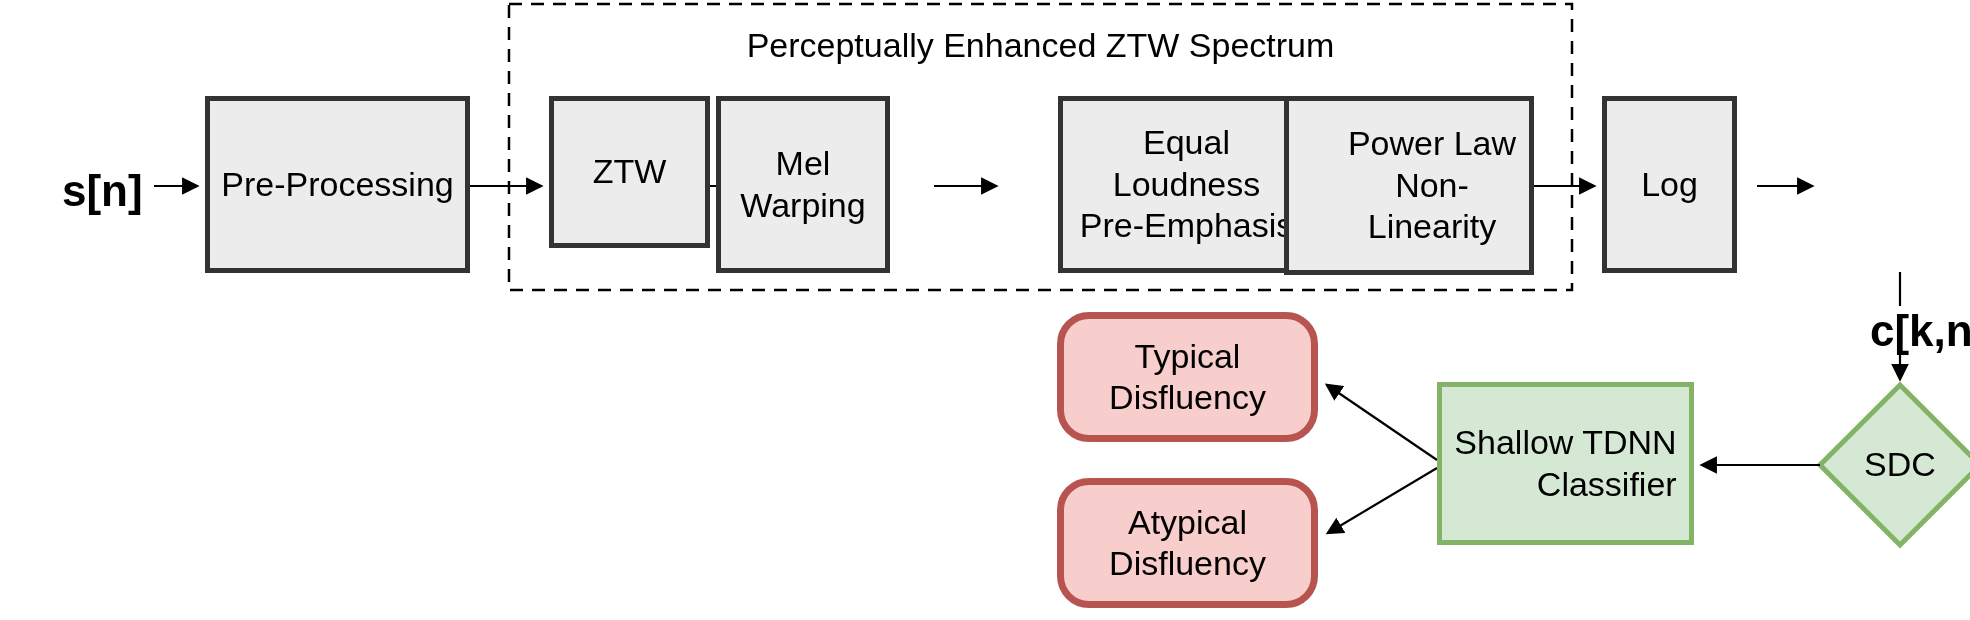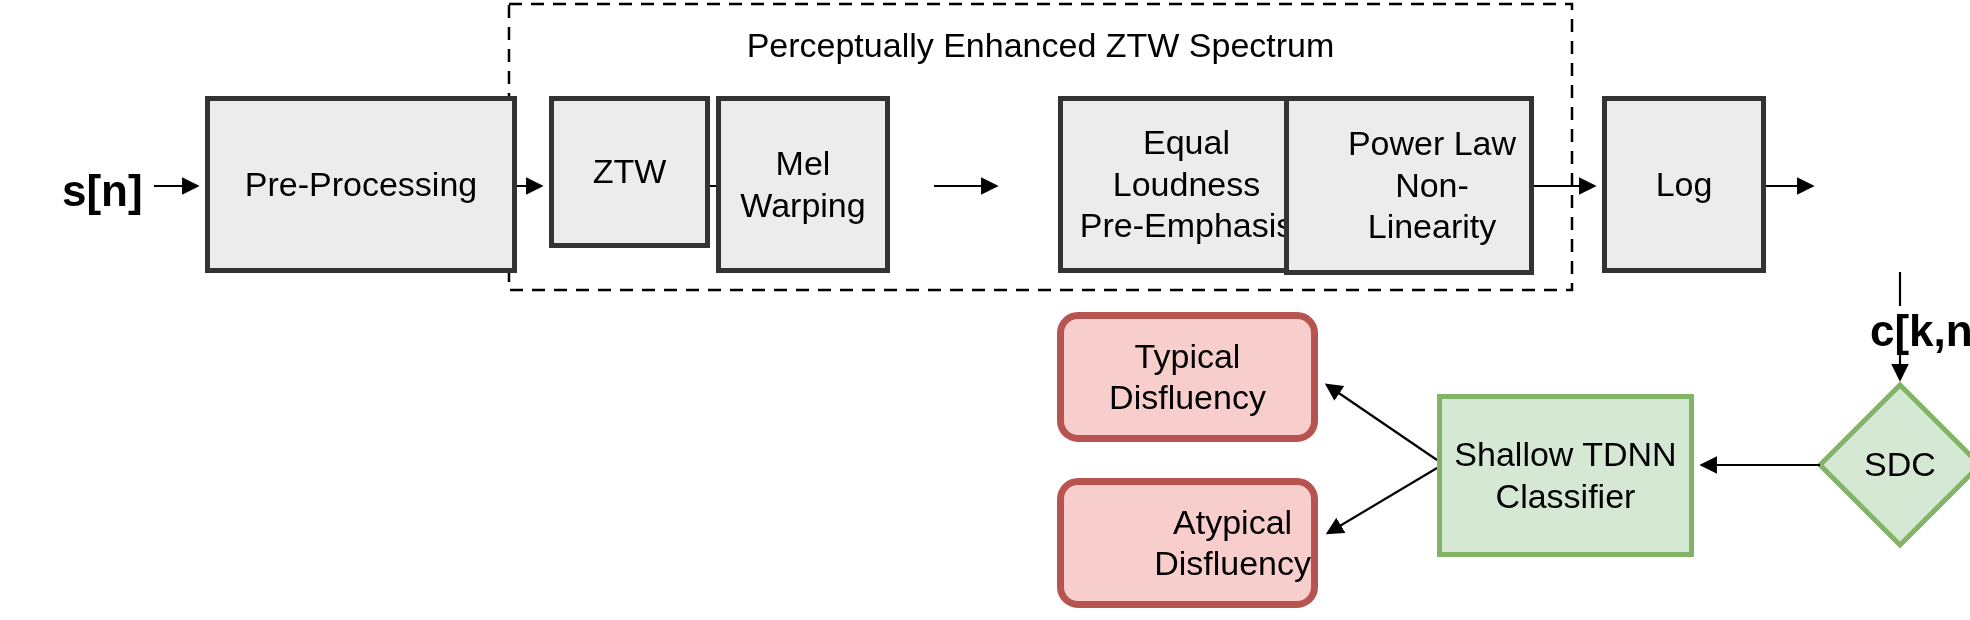--- a/index.html
+++ b/index.html
@@ -23,21 +23,21 @@
     display: flex;
     align-items: center;
     justify-content: center;
     text-align: center;
     font-size: 34px;
     line-height: 1.22;
     white-space: pre-line;
   }
   .process { background: var(--process-fill, #ececec); border: 5px solid var(--process-stroke, #333333); }
   .green-box { background: var(--green-fill, #d5e8d4); border: 5px solid var(--green-stroke, #82b366); }
-  .red-box { background: var(--red-fill, #f8cecc); border: 7px solid var(--red-stroke, #b85450); border-radius: 21px; }
+  .red-box { background: var(--red-fill, #f8cecc); border: 7px solid var(--red-stroke, #b85450); border-radius: 32px; }
   .diamond-label { position: absolute; background: transparent; }
   .group-title {
     position: absolute;
     left: 497px; top: 26px; width: 1063px;
     text-align: center;
     font-size: 34px;
   }
   .io-label { position: absolute; font-weight: bold; font-size: 44px; }
 </style>
 </head>
@@ -69,21 +69,21 @@
 
     <line class="edge" x1="1808" y1="465" x2="1690" y2="465" marker-end="url(#arrowhead)"></line>
     <line class="edge" x1="1425" y1="460" x2="1315" y2="385" marker-end="url(#arrowhead)"></line>
     <line class="edge" x1="1425" y1="468" x2="1316" y2="533" marker-end="url(#arrowhead)"></line>
   </svg>
 
   <div class="group-title">Perceptually Enhanced ZTW Spectrum</div>
 
   <div class="io-label" style="left:50px; top:166px;">s[n]</div>
 
-  <div class="node process" style="left:193px; top:96px; width:312px; height:177px;">
+  <div class="node process" style="left:193px; top:96px; width:265px; height:177px;">
     <span>Pre-Processing</span>
   </div>
 
   <div class="node process" style="left:537px; top:96px; width:161px; height:152px;">
     <span>ZTW</span>
   </div>
 
   <div class="node process" style="left:704px; top:96px; width:174px; height:177px;">
     <span>Mel
 Warping</span>
@@ -93,39 +93,39 @@
     <span>Equal
 Loudness
 Pre-Emphasis</span>
   </div>
 
   <div class="node process" style="left:1272px; top:96px; width:250px; height:179px;padding-left:46px;">
     <span>Power Law
 Non-Linearity</span>
   </div>
 
-  <div class="node process" style="left:1590px; top:96px; width:164px; height:177px;">
+  <div class="node process" style="left:1590px; top:96px; width:135px; height:177px;">
     <span>Log</span>
   </div>
 
 
   <div class="io-label" style="left:1858px; top:306px;">c[k,n]</div>
 
   <div class="node diamond-label" style="left:1808px; top:385px; width:160px; height:160px;justify-content:center;">
     <span>SDC</span>
   </div>
 
-  <div class="node green-box" style="left:1425px; top:394px; width:257px; height:163px;">
+  <div class="node green-box" style="left:1425px; top:382px; width:257px; height:163px;text-align:right;">
     <span>Shallow TDNN
 Classifier</span>
   </div>
 
   <div class="node red-box" style="left:1045px; top:312px; width:261px; height:130px;">
     <span>Typical
 Disfluency</span>
   </div>
 
-  <div class="node red-box" style="left:1045px; top:478px; width:261px; height:130px;justify-content:flex-end;">
+  <div class="node red-box" style="left:1045px; top:478px; width:261px; height:130px;">
     <span>Atypical
 Disfluency</span>
   </div>
 
 </div>
 
 </body></html>

